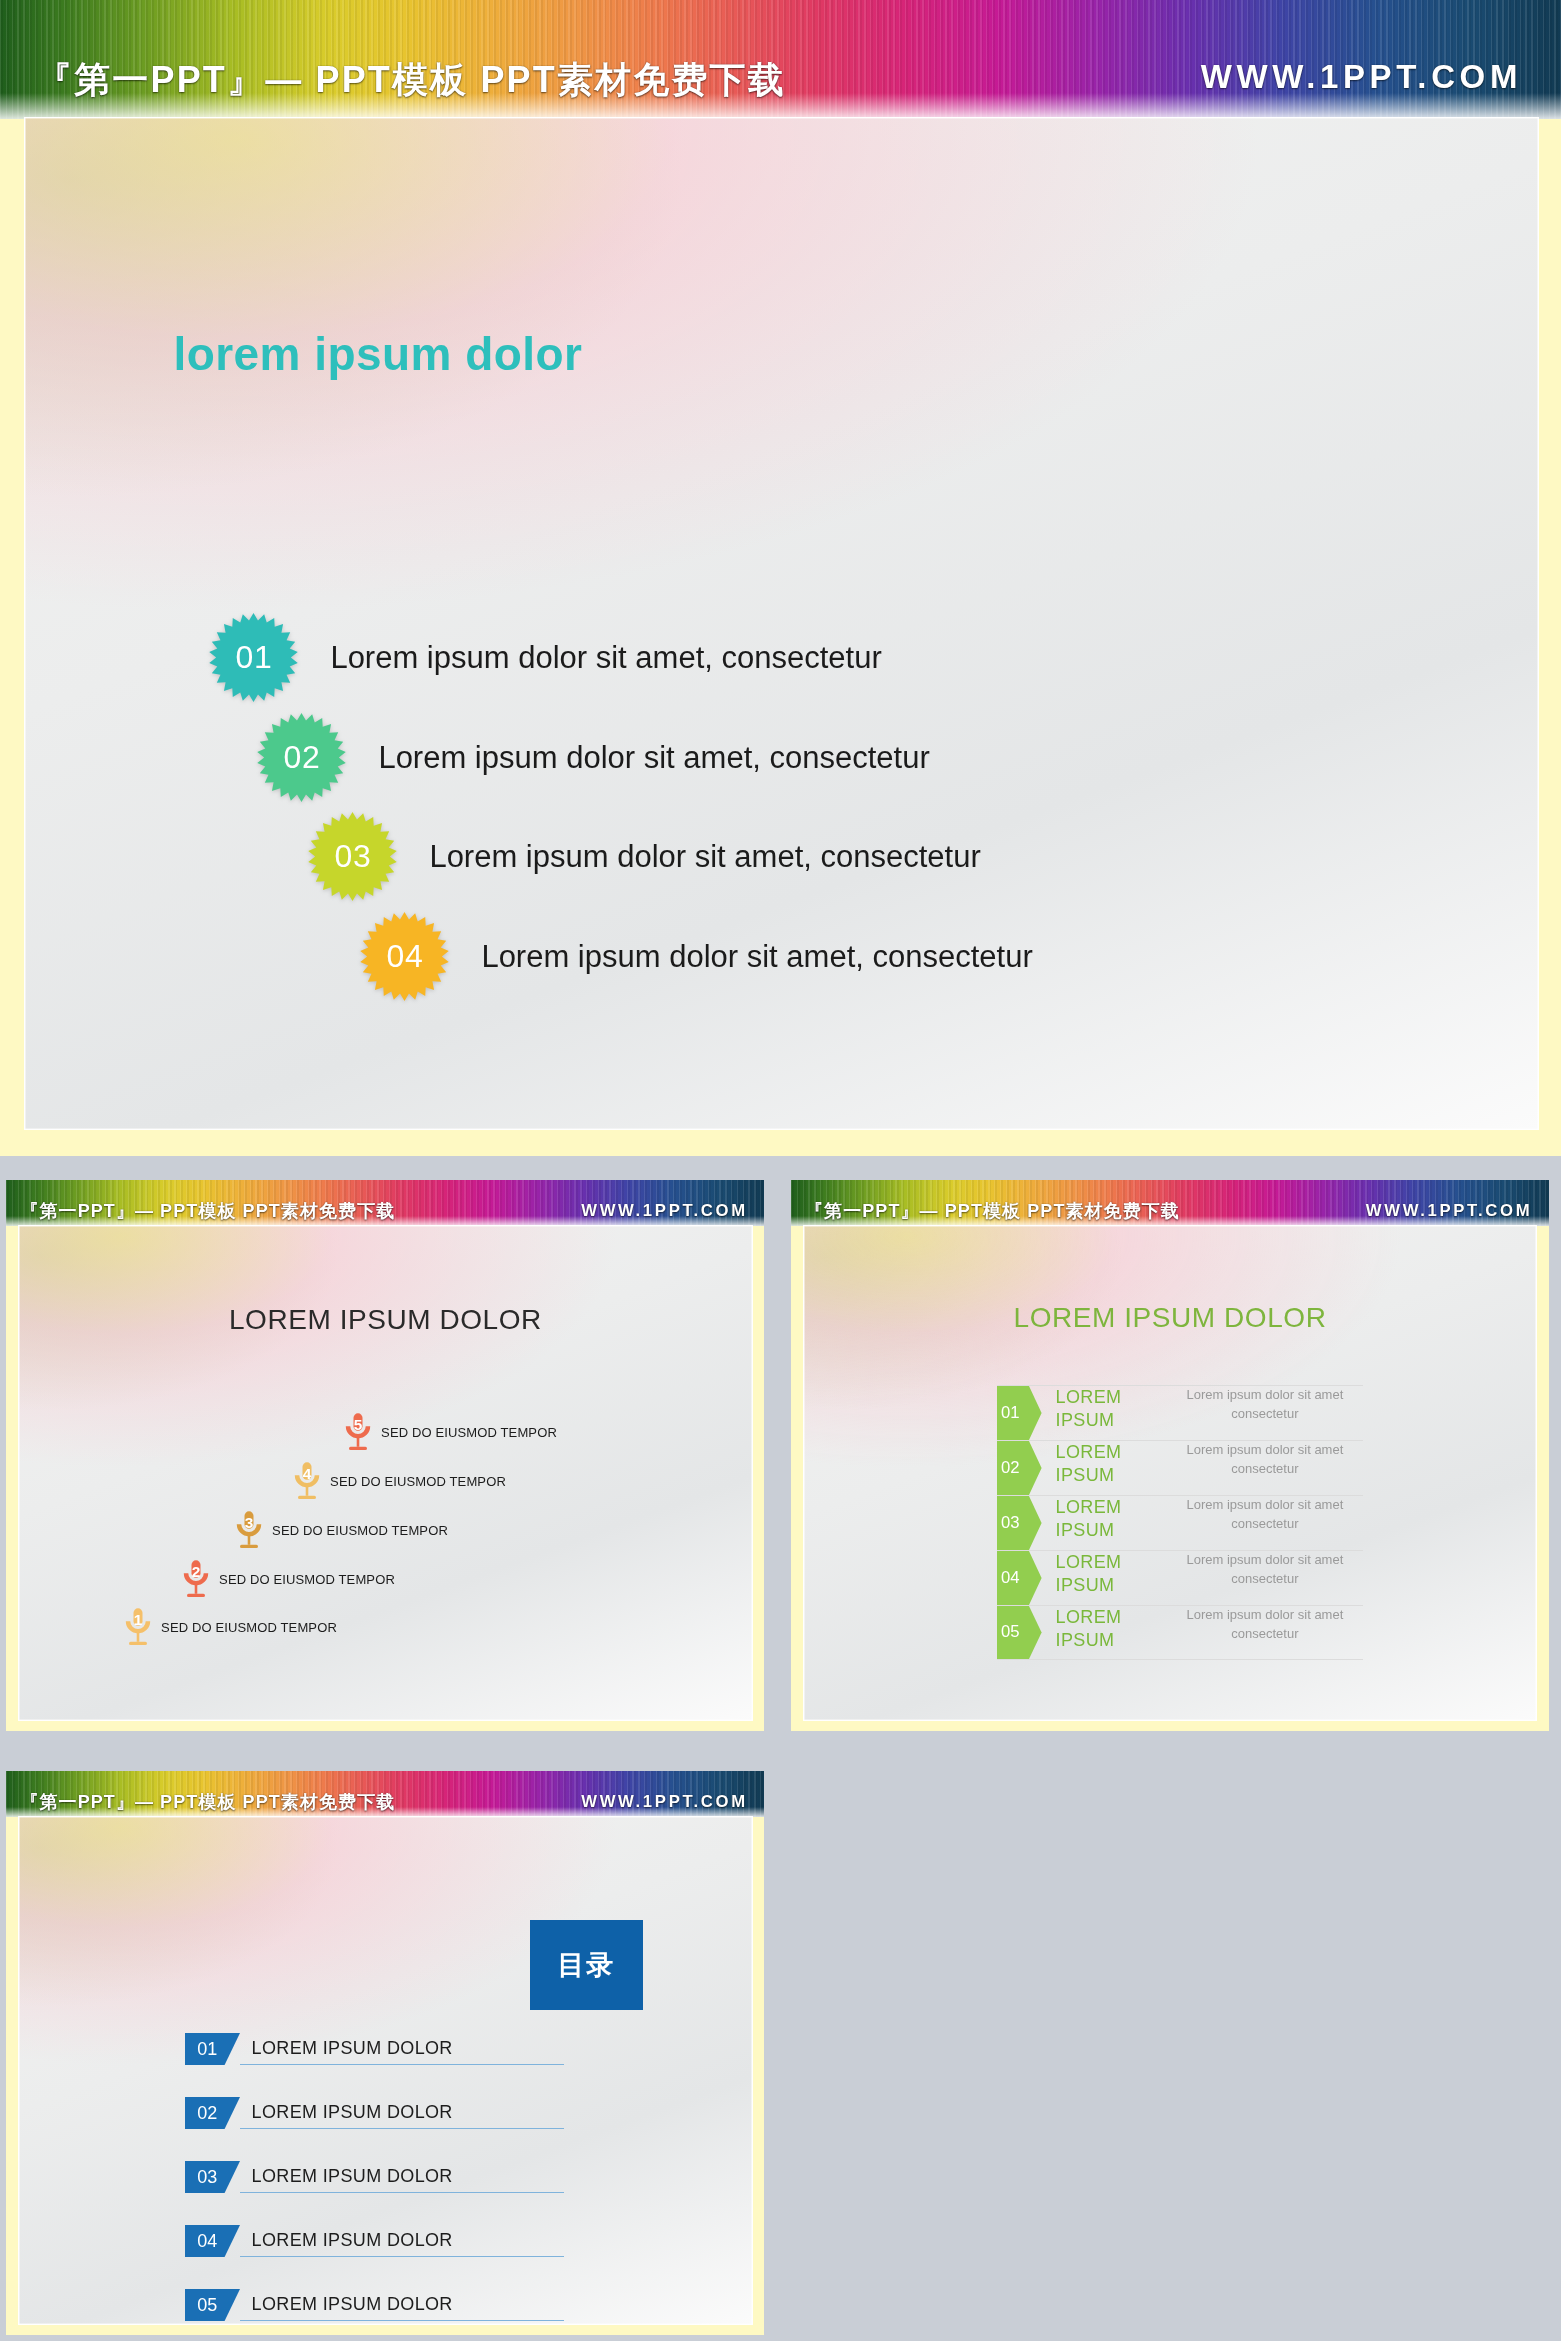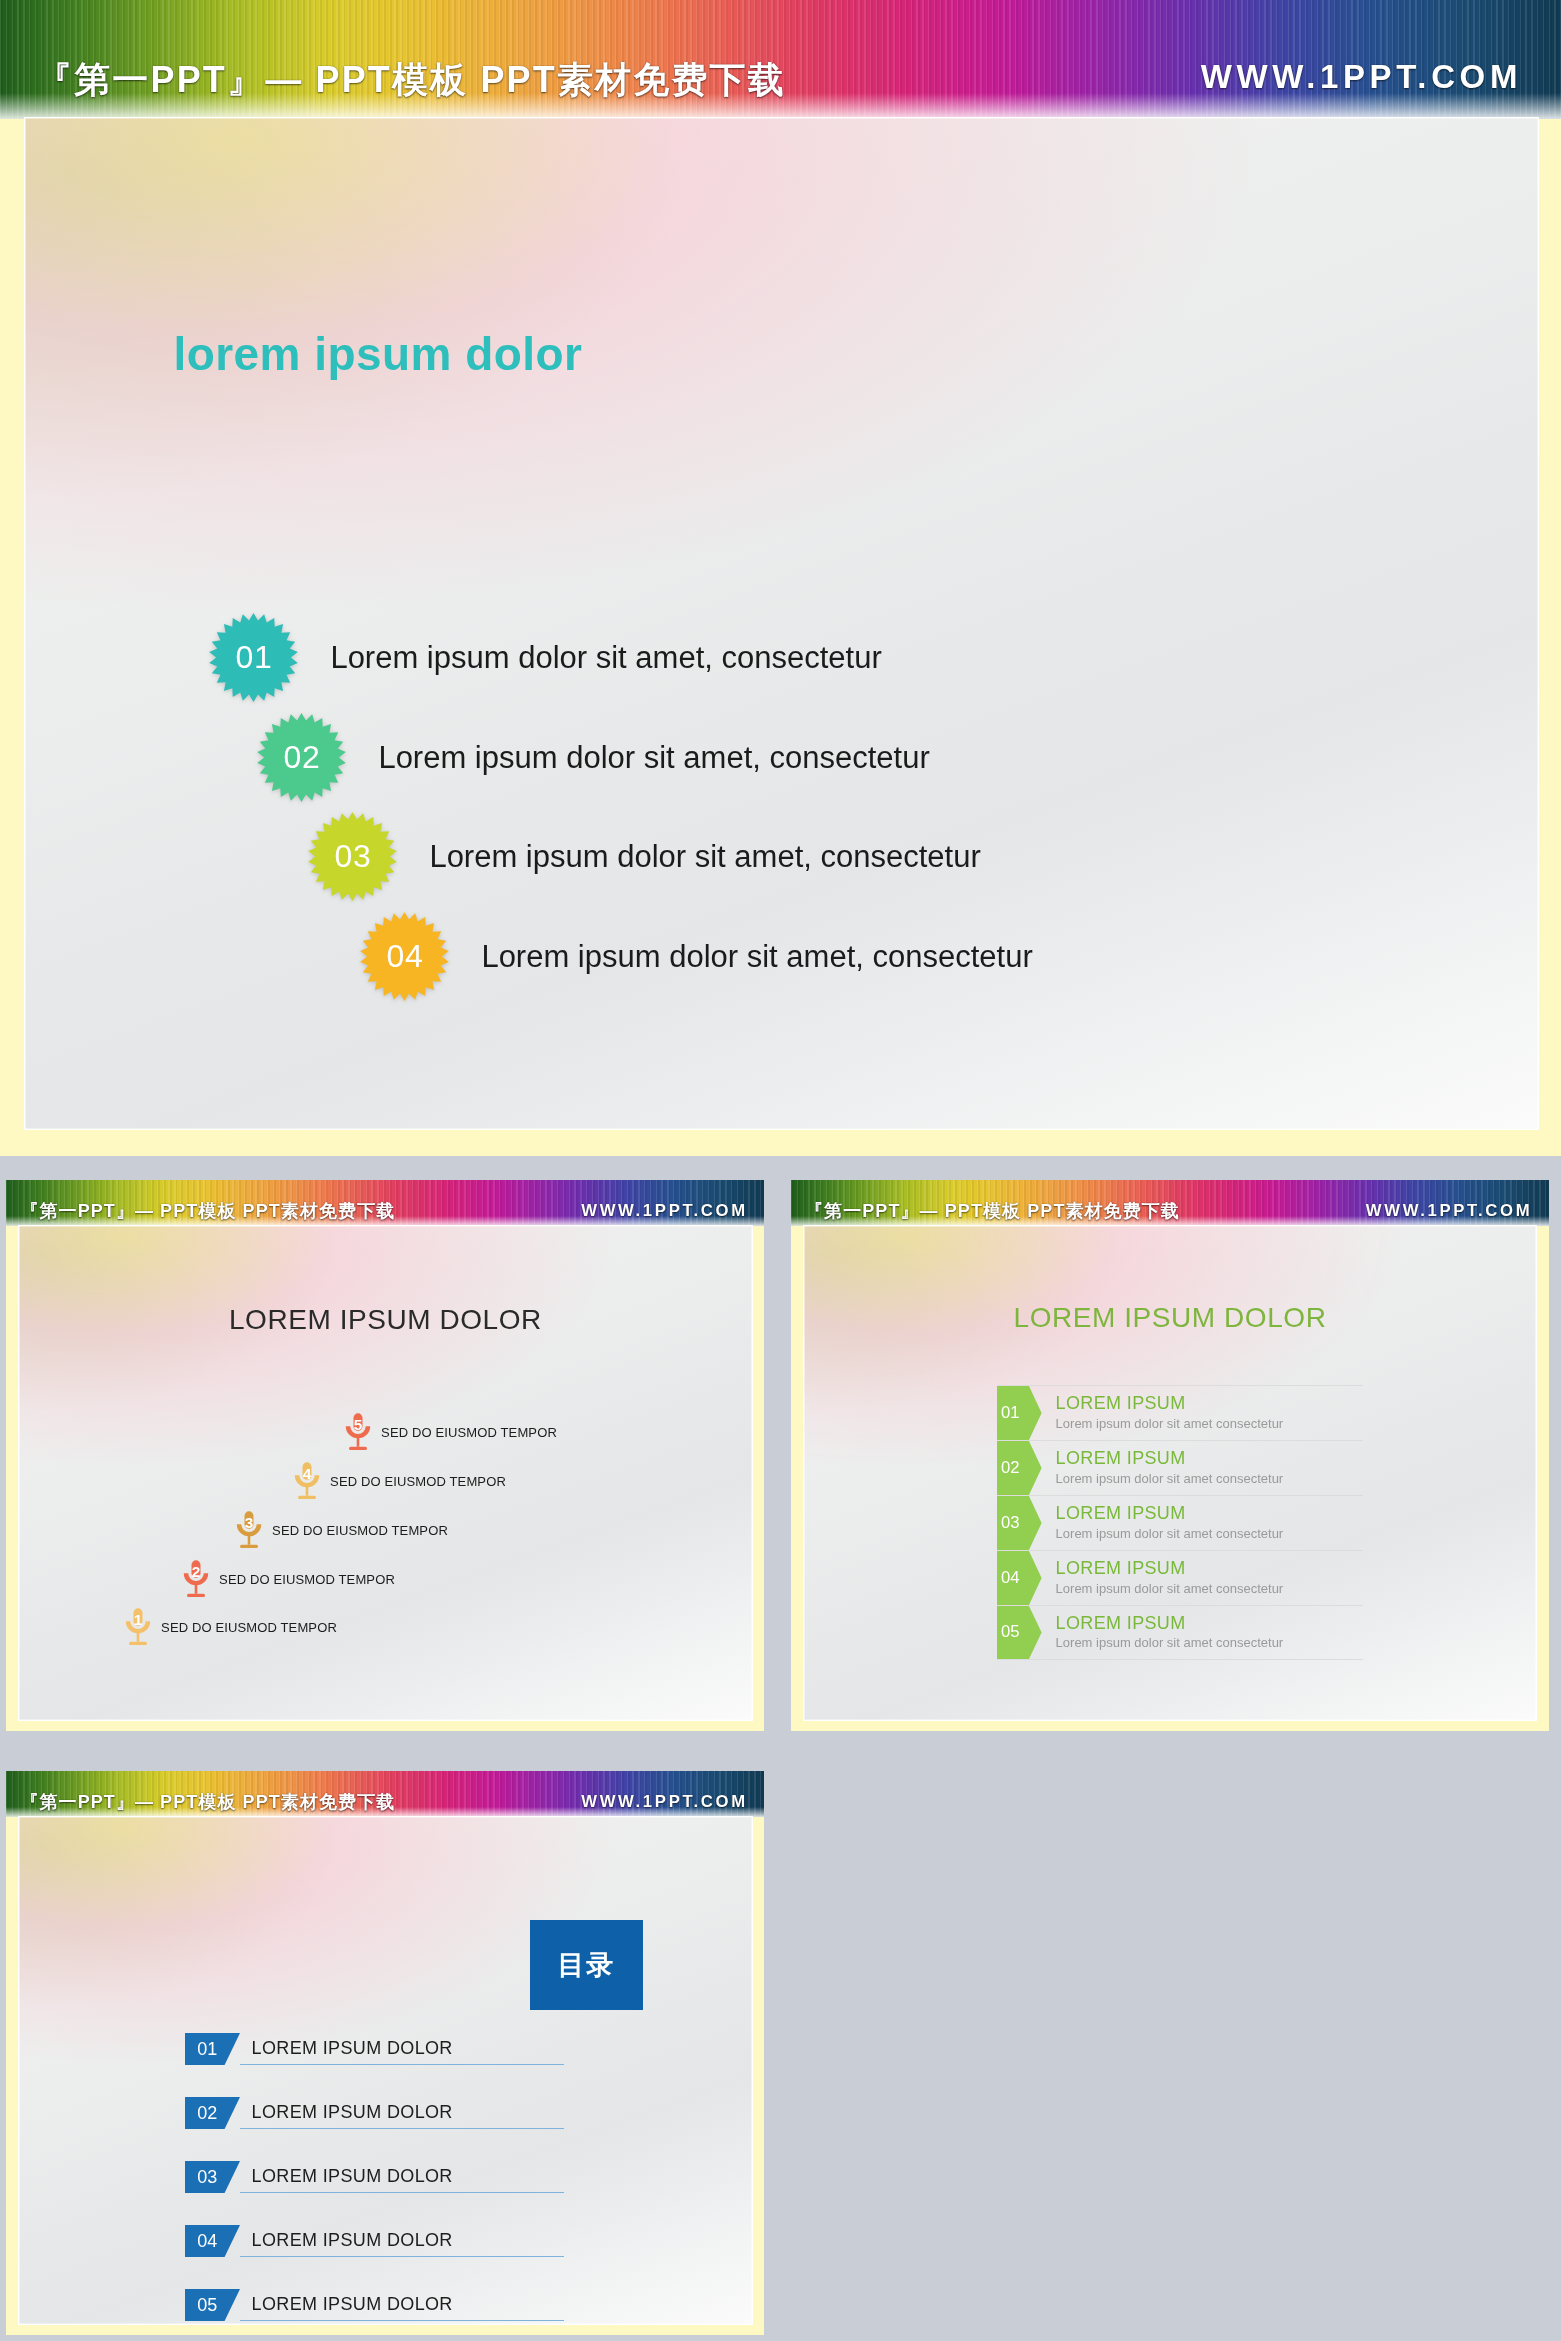--- a/index.html
+++ b/index.html
@@ -114,23 +114,23 @@
   .chev-list { position: absolute; left: 193px; top: 159px; width: 366px; }
   .chev-item { position: relative; height: 55px; border-top: 0.6px solid #dcdcdc; display: flex; align-items: stretch; }
   .chev-item:last-child { border-bottom: 0.6px solid #dcdcdc; }
   .chev {
     width: 45px; flex: none; position: relative;
     background: #92ce4f;
     clip-path: polygon(0 0, 72% 0, 100% 50%, 72% 100%, 0 100%);
     display: flex; align-items: center; justify-content: flex-start;
   }
   .chev span { color: #fff; font-size: 16.7px; padding-left: 4.5px; line-height: 1; }
-  .chev-txt { padding-left: 14px; display: flex; flex-direction: column; justify-content: center; }
+  .chev-txt { padding-left: 14px; display: flex; flex-direction: row; justify-content: center; }
   .chev-head { font-size: 18px; color: #7ab83b; letter-spacing: 0.02em; line-height: 1.25; }
-  .chev-sub  { font-size: 13px; color: #9a9a9a; line-height: 1.45; }
+  .chev-sub  { font-size: 13px; color: #9a9a9a; line-height: 1.45; text-align: center; }
 
   
   .toc-badge {
     position: absolute; right: 109px; top: 103px;
     background: #0e61a8; color: #fff;
     padding: 27px 28px; font-size: 27px; font-weight: 700; letter-spacing: 0.06em;
   }
   .toc-list { position: absolute; left: 166px; top: 216px; width: 379px; }
   .toc-item { position: relative; height: 64px; display: flex; align-items: flex-start; }
   .toc-tab {

